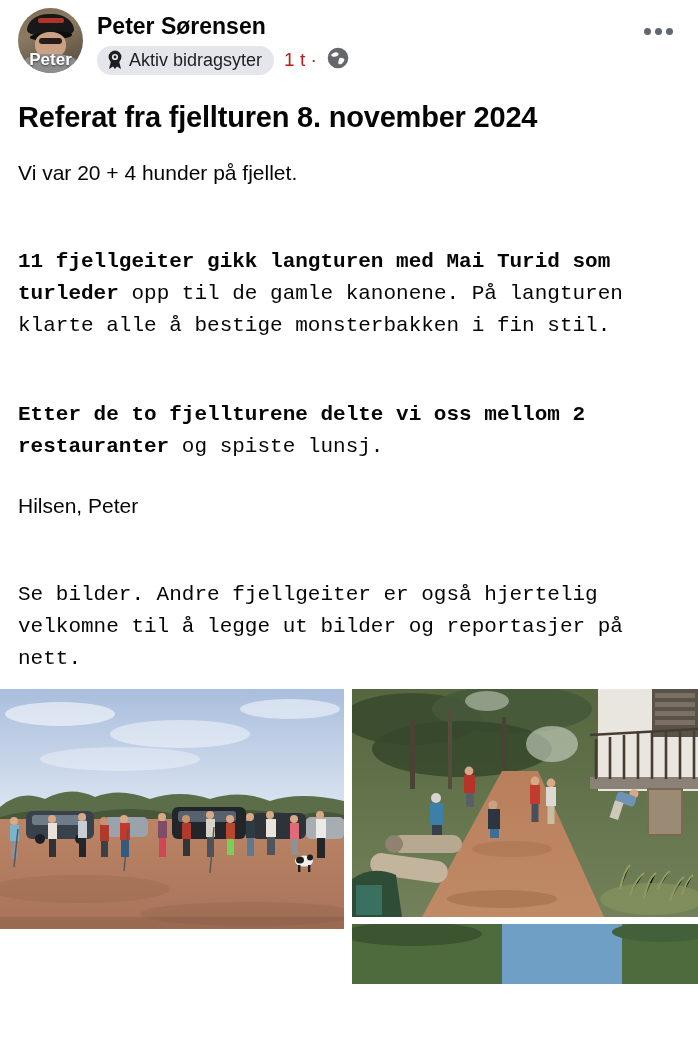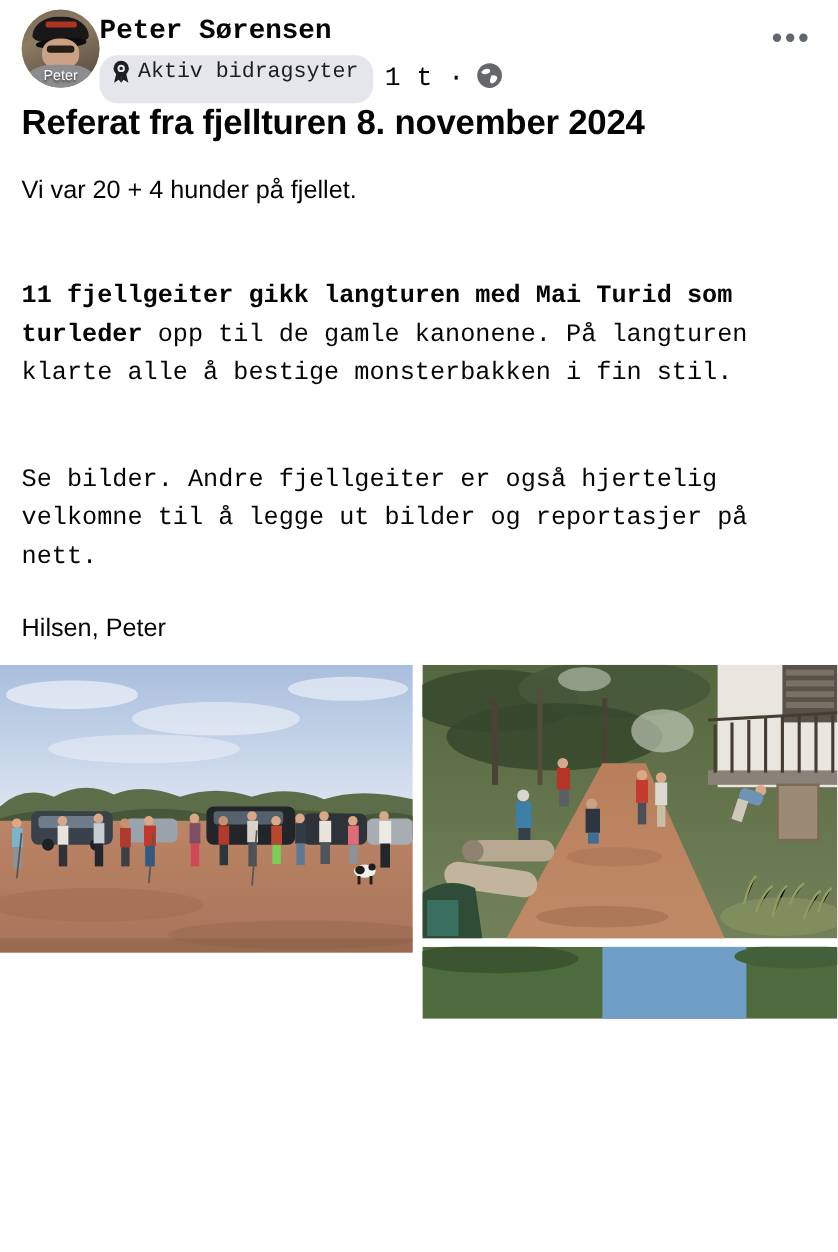--- a/index.html
+++ b/index.html
@@ -16,37 +16,37 @@
     width:65px; height:65px; border-radius:50%; flex:0 0 65px; position:relative; overflow:hidden;
     background:linear-gradient(160deg,#7a6a55 0%, #8c7b62 35%, #6b5d4c 70%, #54483c 100%);
     cursor:pointer;
   }
   .avatar .cap { position:absolute; left:9px; top:6px; width:47px; height:22px; background:#181818; border-radius:50% 50% 40% 40%/80% 80% 30% 30%; }
   .avatar .cap-brim { position:absolute; left:12px; top:24px; width:42px; height:8px; background:#0d0d0d; border-radius:45%; transform:rotate(-4deg); }
   .avatar .cap-text { position:absolute; left:20px; top:10px; width:26px; height:5px; background:#b03326; border-radius:2px; }
   .avatar .face { position:absolute; left:17px; top:24px; width:31px; height:26px; background:#caa184; border-radius:46%; }
   .avatar .shades { position:absolute; left:21px; top:30px; width:23px; height:6px; background:#241d18; border-radius:3px; }
   .avatar .torso { position:absolute; left:6px; top:46px; width:53px; height:22px; background:#8d8d8f; border-radius:40% 40% 0 0; }
-  .avatar .name-tag { position:absolute; left:0; right:0; bottom:3px; text-align:center; color:#fff; font-size:12px; font-weight:400; text-shadow:0 1px 2px rgba(0,0,0,.6); }
-  .head-main { padding-top:4px; min-width:0;font-family:Liberation Mono, monospace; }
+  .avatar .name-tag { position:absolute; left:0; right:0; bottom:3px; text-align:center; color:#fff; font-size:17px; font-weight:700; text-shadow:0 1px 2px rgba(0,0,0,.6); }
+  .head-main { margin-left:14px; padding-top:4px; min-width:0; }
   .author { font-size:23px; font-weight:700; color:#050505; line-height:1.25; cursor:pointer; }
   .meta-row { display:flex; align-items:center; margin-top:5px; gap:10px; }
   .badge-pill {
     display:inline-flex; align-items:center; gap:5px; background:#e4e6eb; border-radius:15px;
-    padding:4px 12px 16px 9px; font-size:18px; color:#1c1e21; cursor:pointer;
+    padding:4px 12px 4px 9px; font-size:18px; color:#1c1e21; cursor:pointer;
   }
   .badge-pill svg { display:block; }
-  .time { font-size:22px; color:#000000; cursor:pointer; }
+  .time { font-size:19px; color:#b91c1c; cursor:pointer; }
   .globe { display:inline-block; vertical-align:middle; }
   .more-btn { position:absolute; right:20px; top:17px; width:40px; height:28px; display:flex; align-items:center; justify-content:center; gap:4px; cursor:pointer; border-radius:6px; }
   .more-btn i { width:7px; height:7px; border-radius:50%; background:#606770; display:block; }
 
   
   .content { padding:0 18px; }
-  .title { font-size:29px; font-weight:700; line-height:1.2; letter-spacing:-.2px; }
+  .title { font-size:29px; font-weight:700; line-height:1.2; margin-top:25px; letter-spacing:-.2px; }
   .para { font-size:21px; line-height:32px; margin-top:22px; color:#050505; }
   .para.gap-big { margin-top:57px;font-family:Liberation Mono, monospace; }
   .para b { font-weight:700; }
   .para.signature { margin-top:27px; }
 
   
   .photos { margin-top:14px; flex:1 1 auto; display:flex; gap:8px; overflow:hidden; }
   .col-left { width:344px; }
   .col-right { width:346px; display:flex; flex-direction:column; gap:7px; }
   .photo { display:block; cursor:pointer; }
@@ -98,22 +98,23 @@
         <i></i>
         <i></i>
     </div>
   </div>
 
   <div class="content">
     <div class="title">Referat fra fjellturen 8. november 2024</div>
 
     <p class="para"><b></b><span>Vi var 20 + 4 hunder på fjellet.</span></p>
     <p class="para gap-big"><b>11 fjellgeiter gikk langturen med Mai Turid som turleder</b><span> opp til de gamle kanonene. På langturen klarte alle å bestige monsterbakken i fin stil.</span></p>
+    <p class="para gap-big"><b>Etter de to fjellturene delte vi oss mellom 2 restauranter</b><span> og spiste lunsj.</span></p>
+    <p class="para signature"><b></b><span>Hilsen, Peter</span></p>
     <p class="para gap-big"><b></b><span>Se bilder. Andre fjellgeiter er også hjertelig velkomne til å legge ut bilder og reportasjer på nett.</span></p>
-    <p class="para signature"><b></b><span>Hilsen, Peter</span></p>
   </div>
 
   <div class="photos">
     <div class="col-left">
       <div class="photo">
         <svg width="344" height="240" viewBox="0 0 344 240">
           <defs>
             <linearGradient id="sky" x1="0" y1="0" x2="0" y2="1">
               <stop offset="0" stop-color="#a9bedd"></stop>
                 <stop offset="1" stop-color="#e3eaf4"></stop>

